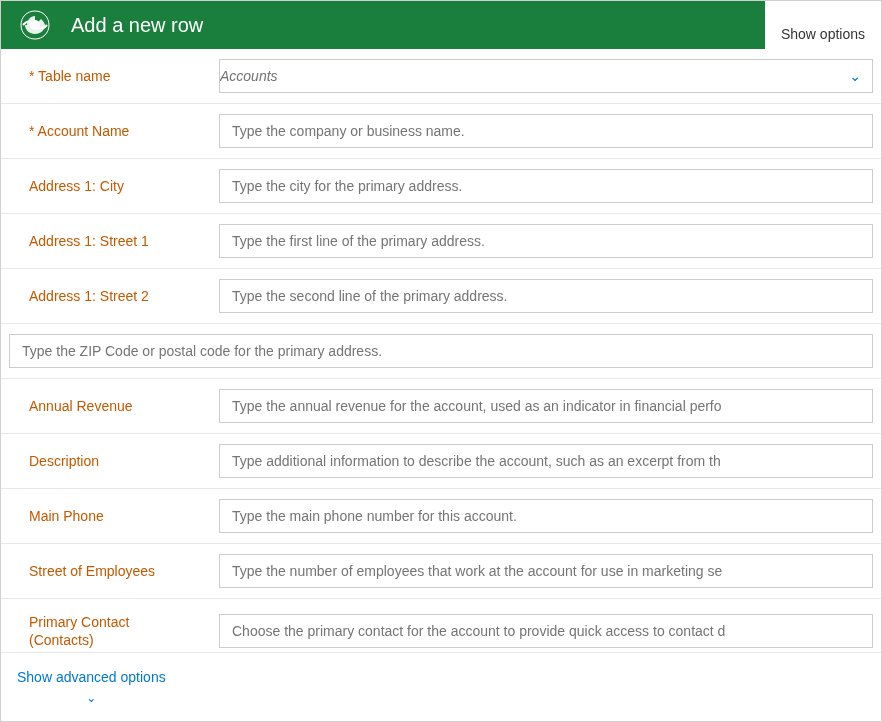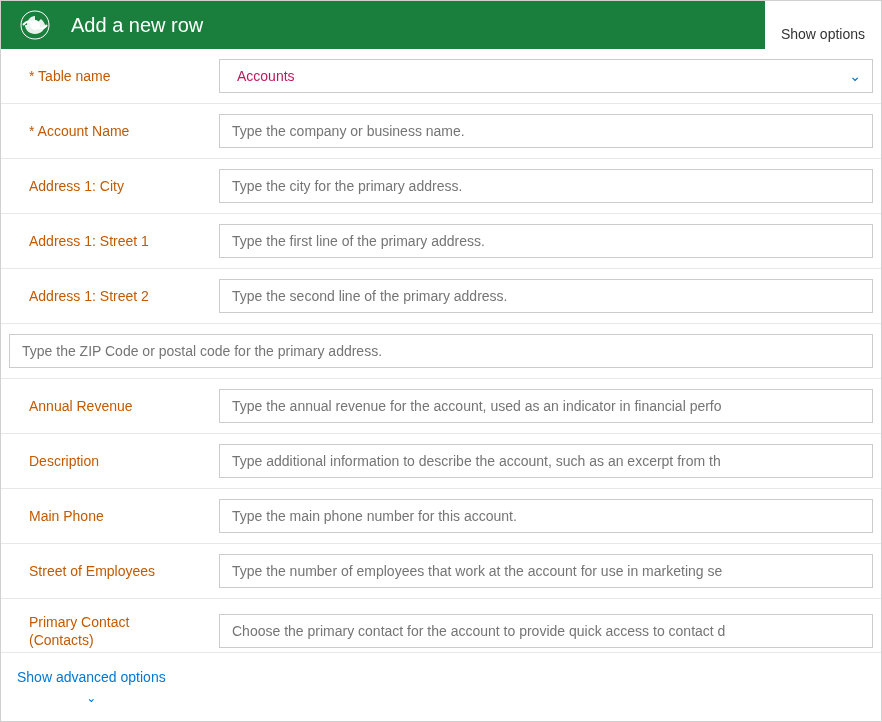--- a/index.html
+++ b/index.html
@@ -127,28 +127,29 @@
 
     .select-wrapper {
       position: relative;
       flex: 1;
       padding: 4px 8px;
     }
 
     .field-select {
       width: 100%;
       border: 1px solid #cccccc;
-      padding: 8px 17px;
-      font-size: 14px;
-      color: #be185d;
+      padding: 8px 0;
+      font-size: 14px;
+      color: #737373;
       font-family: 'Segoe UI', Tahoma, Geneva, Verdana, sans-serif;
       outline: none;
       background: #fff;
       appearance: none;
       cursor: pointer;
+      font-style: italic;
     }
 
     .select-chevron {
       position: absolute;
       right: 20px;
       top: 50%;
       transform: translateY(-50%);
       pointer-events: none;
       color: #0078d4;
       font-size: 14px;

